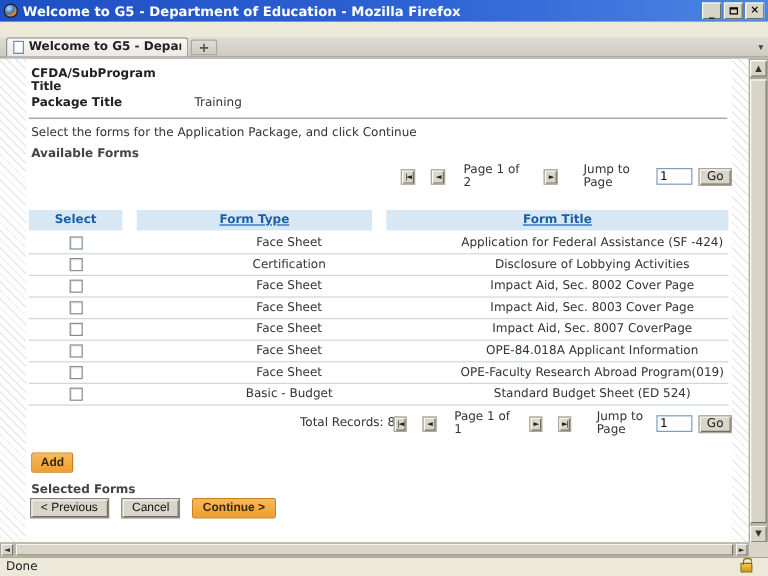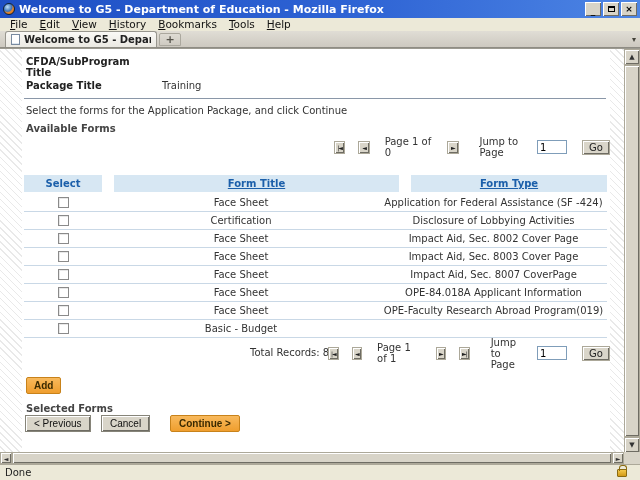--- a/index.html
+++ b/index.html
@@ -57,21 +57,21 @@
   .fval { color:#333; }
   .rule { position:absolute; left:2px; right:4px; top:49px; border-top:1px solid #8A97A8; }
   .instruction { position:absolute; left:4px; top:56px; color:#333; }
   .afl { position:absolute; left:4px; top:74px; font-weight:bold; color:#444; }
 
   .pager { position:absolute; display:flex; align-items:center; gap:13px; height:16px; }
   .pgbtn { width:13px; height:13px; background:#D9D5C9; color:#222; font-size:6px; letter-spacing:-1px;
     display:flex; align-items:center; justify-content:center;
     box-shadow:inset 1px 1px 0 #FFF, inset -1px -1px 0 #6E6C63; border:1px solid #ACA899; }
   .pgtext { color:#333; padding:0 2px; }
-  .jump { display:flex; align-items:center; gap:15px; margin-left:8px; }
+  .jump { display:flex; align-items:center; gap:5px; margin-left:8px; }
   .jump input { width:30px; height:14px; border:1px solid #7F9DB9; font-size:10px; padding:0 2px;
     font-family:"DejaVu Sans",sans-serif; }
   .gobtn { min-width:28px; height:15px; background:#D9D5C9; border:1px solid #ACA899;
     box-shadow:inset 1px 1px 0 #FFF, inset -1px -1px 0 #6E6C63; font-size:10px; color:#222;
     display:flex; align-items:center; justify-content:center; padding:0 4px;text-align:center; }
 
   .tbl { position:absolute; left:2px; right:3px; top:126px; }
   .thead { display:flex; gap:12px; background:#fff; }
   .th { background:#D7E7F3; color:#1B5FAA; font-weight:bold; height:17px;
     display:flex; align-items:center; justify-content:center; }
@@ -132,29 +132,20 @@
         </span>
       <span class="wbtn">
           <span class="restore-glyph"></span>
         </span>
       <span class="wbtn">
           <span>×</span>
         </span>
     </span>
   </div>
 
-  <div class="menubar">
-    <span class="menu-item">File</span>
-    <span class="menu-item">Edit</span>
-    <span class="menu-item">View</span>
-    <span class="menu-item">History</span>
-    <span class="menu-item">Bookmarks</span>
-    <span class="menu-item">Tools</span>
-    <span class="menu-item">Help</span>
-  </div>
 
   <div class="tabbar">
     <div class="tab">
       <span class="page-icon"></span>
       <span class="tab-title">Welcome to G5 - Department of Edu...</span>
     </div>
     <div class="newtab">+</div>
     <div class="tablist-btn">▾</div>
   </div>
 
@@ -172,40 +163,40 @@
         <span class="fval">Training</span>
       </div>
 
       <div class="rule"></div>
       <div class="instruction">Select the forms for the Application Package, and click Continue</div>
       <div class="afl">Available Forms</div>
 
       <div class="pager" style="left:312px; top:90px;">
         <span class="pgbtn">|◄</span>
         <span class="pgbtn">◄</span>
-        <span class="pgtext">Page 1 of 0</span>
+        <span class="pgtext">Page 1 of 2</span>
         <span class="pgbtn">►</span>
         <span class="jump">
           <span>Jump to Page</span>
           <input type="text" value="1" style="">
           <span class="gobtn">Go</span>
         </span>
       </div>
 
       <div class="tbl">
         <div class="thead">
           <div class="th c-select">
               <span class="th-label">Select</span>
             </div>
+          <div class="th c-type sortable">
+              <span class="th-label">Form Type</span>
+            </div>
           <div class="th c-title sortable">
               <span class="th-label">Form Title</span>
             </div>
-          <div class="th c-type sortable">
-              <span class="th-label">Form Type</span>
-            </div>
         </div>
         <div class="tbody">
           <div class="trow">
             <div class="td c-select">
                 <span class="cb"></span>
               </div>
             <div class="td c-type">Face Sheet</div>
             <div class="td c-title">Application for Federal Assistance (SF -424)</div>
           </div>
           <div class="trow">
@@ -248,20 +239,21 @@
                 <span class="cb"></span>
               </div>
             <div class="td c-type">Face Sheet</div>
             <div class="td c-title">OPE-Faculty Research Abroad Program(019)</div>
           </div>
           <div class="trow">
             <div class="td c-select">
                 <span class="cb"></span>
               </div>
             <div class="td c-type">Basic - Budget</div>
+            <div class="td c-title">Standard Budget Sheet (ED 524)</div>
           </div>
         </div>
       </div>
 
       <div class="total-label">Total Records: 8</div>
 
       <div class="pager" style="left:306px; top:296px;">
         <span class="pgbtn">|◄</span>
         <span class="pgbtn">◄</span>
         <span class="pgtext">Page 1 of 1</span>
@@ -272,21 +264,21 @@
           <input type="text" value="1" style="">
           <span class="gobtn">Go</span>
         </span>
       </div>
 
       <button class="addbtn">Add</button>
       <div class="selforms">Selected Forms</div>
 
       <button class="btn-gray" style="left:3px;">&lt; Previous</button>
       <button class="btn-gray" style="left:79px;">Cancel</button>
-      <button class="btn-orange" style="left:148px;">Continue &gt;</button>
+      <button class="btn-orange" style="left:138px;">Continue &gt;</button>
 
     </div>
 
     <div class="vscroll">
       <div class="sbtn">▲</div>
       <div class="vthumb"></div>
       <div class="sbtn down">▼</div>
     </div>
   </div>
 

